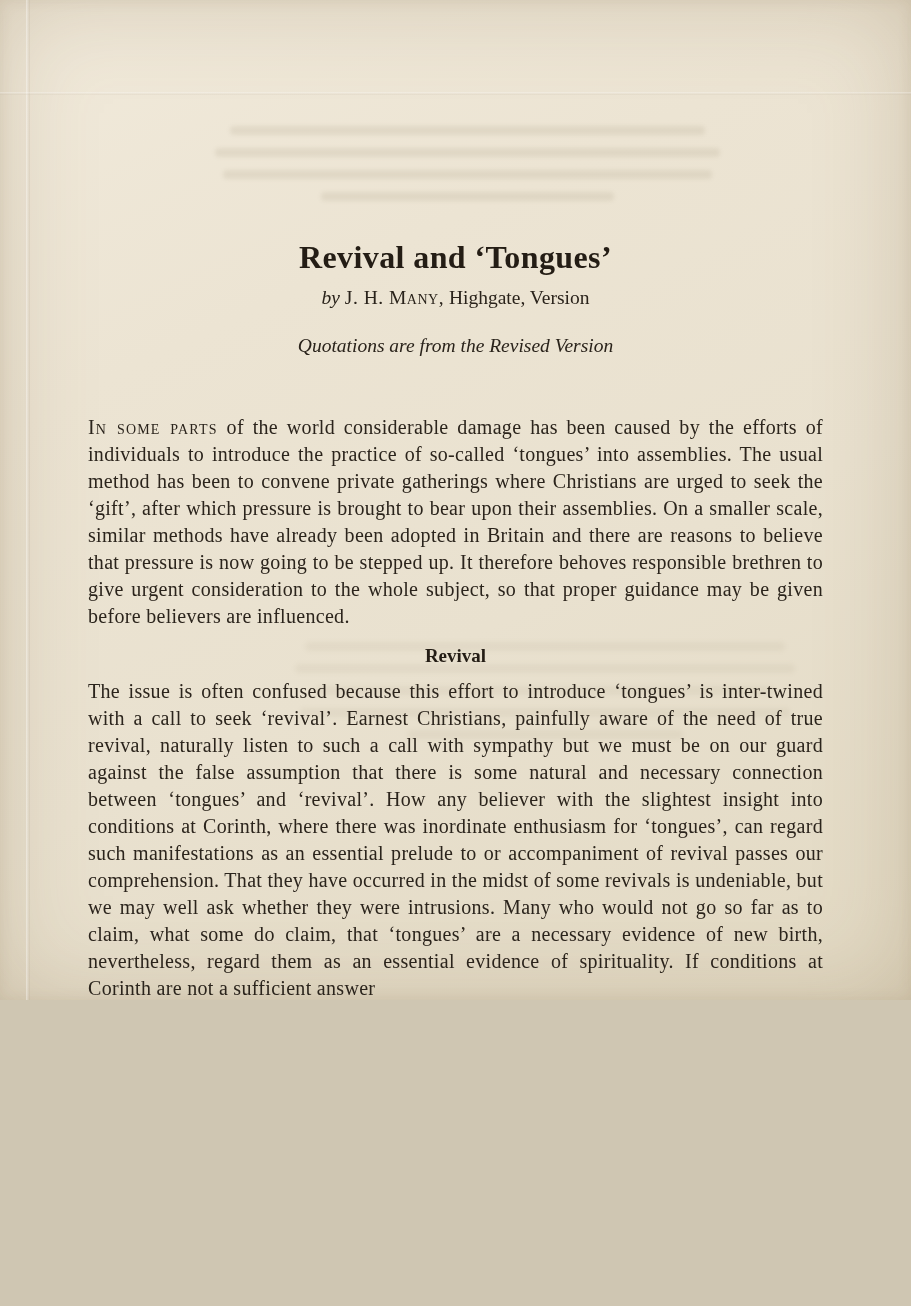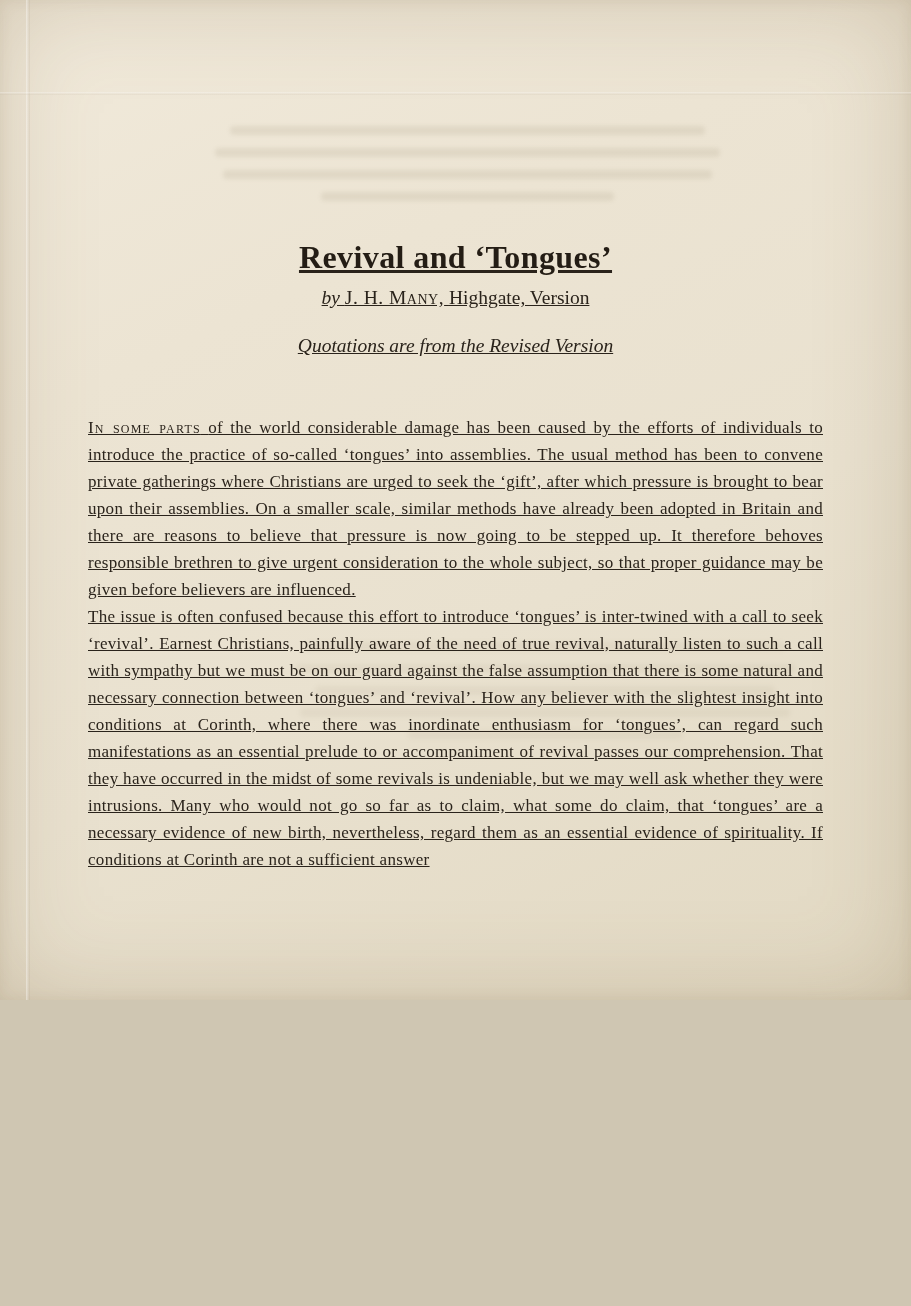--- a/index.html
+++ b/index.html
@@ -8,21 +8,20 @@
     background: #cfc6b2;
     font-family: "Liberation Serif", serif;
   }
   .page {
     position: relative;
     width: 911px; height: 1000px;
     overflow: hidden;
     color: #2a231b;
     background: linear-gradient(155deg, #f1eadb 0%, #ece4d3 30%, #e9e1cf 60%, #e2d9c3 100%);
     box-shadow: inset 0 0 95px rgba(128, 103, 66, 0.25), inset 0 0 14px rgba(128, 103, 66, 0.12);
-    text-decoration: underline;
   }
   
   .page::before {
     content: "";
     position: absolute; left: 26px; top: 0; bottom: 0; width: 4px;
     background: linear-gradient(90deg, rgba(255,255,255,0.45), rgba(120,95,60,0.10));
     pointer-events: none;
   }
   
   .page::after {
@@ -54,21 +53,21 @@
   .sc { font-variant: small-caps; letter-spacing: 0.5px; }
   .note {
     margin: 24px 0 0 0;
     font-style: italic;
     font-size: 19.5px;
     line-height: 24px;
   }
   .para {
     margin: 0;
     text-align: justify;
-    font-size: 17px;
+    font-size: 20px;
     line-height: 27px;
     letter-spacing: 0.3px;
     color: #2b241c;
   }
   .para.intro { margin-top: 56px; }
   .lead { font-variant: small-caps; letter-spacing: 1.2px; }
   .sect {
     margin: 14px 0 10px 0;
     text-align: center;
     font-size: 19px;
@@ -131,20 +130,21 @@
       <span>Highgate, Version</span>
     </p>
 
     <p class="note">Quotations are from the Revised Version</p>
 
     <p class="para intro">
       <span class="lead">In some parts</span>
       <span>of the world considerable damage has been caused by the efforts of individuals to introduce the practice of so-called ‘tongues’ into assemblies. The usual method has been to convene private gatherings where Christians are urged to seek the ‘gift’, after which pressure is brought to bear upon their assemblies. On a smaller scale, similar methods have already been adopted in Britain and there are reasons to believe that pressure is now going to be stepped up. It therefore behoves responsible brethren to give urgent consideration to the whole subject, so that proper guidance may be given before believers are influenced.</span>
     </p>
 
+    <h2 class="sect">Revival</h2>
 
     <p class="para">The issue is often confused because this effort to introduce ‘tongues’ is inter-twined with a call to seek ‘revival’. Earnest Christians, painfully aware of the need of true revival, naturally listen to such a call with sympathy but we must be on our guard against the false assumption that there is some natural and necessary connection between ‘tongues’ and ‘revival’. How any believer with the slightest insight into conditions at Corinth, where there was inordinate enthusiasm for ‘tongues’, can regard such manifestations as an essential prelude to or accompaniment of revival passes our comprehension. That they have occurred in the midst of some revivals is undeniable, but we may well ask whether they were intrusions. Many who would not go so far as to claim, what some do claim, that ‘tongues’ are a necessary evidence of new birth, nevertheless, regard them as an essential evidence of spirituality. If conditions at Corinth are not a sufficient answer</p>
 
   </main>
 
   <div class="speck s1"></div>
   <div class="speck s2"></div>
   <div class="speck s3"></div>
   <div class="speck s4"></div>
   <div class="speck s5"></div>

